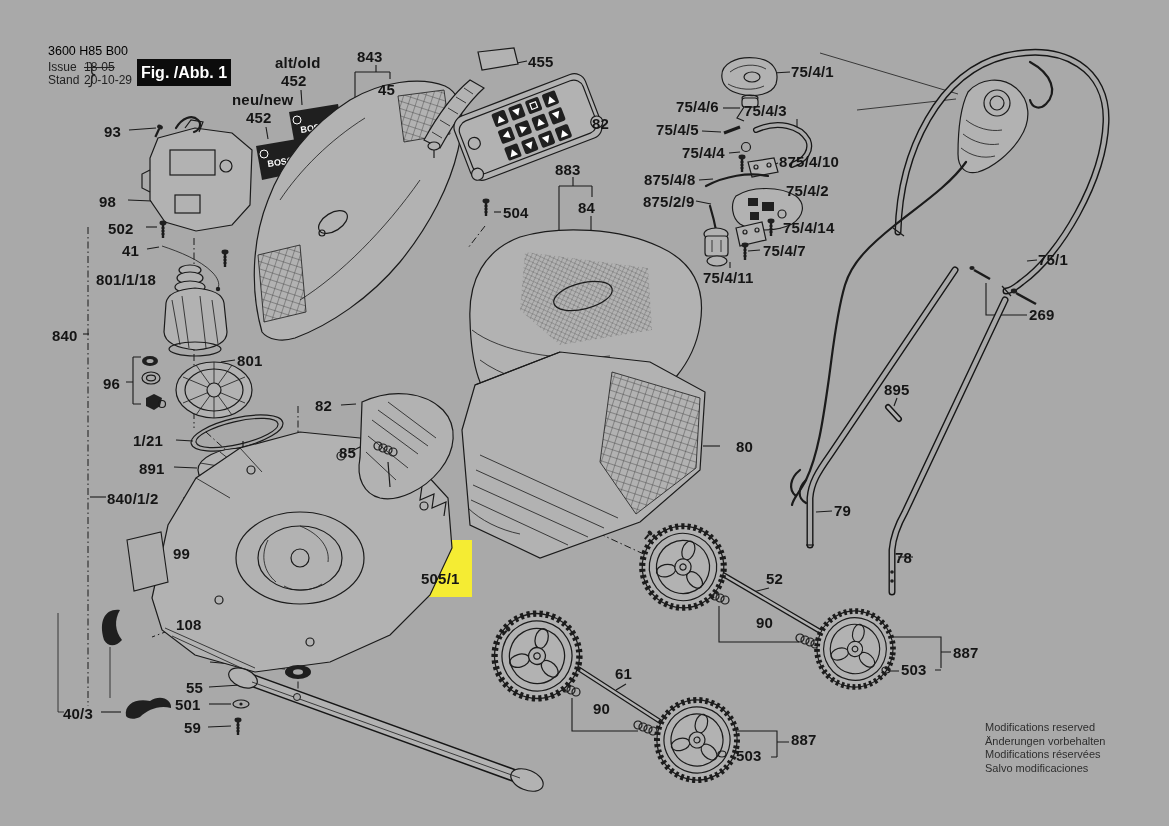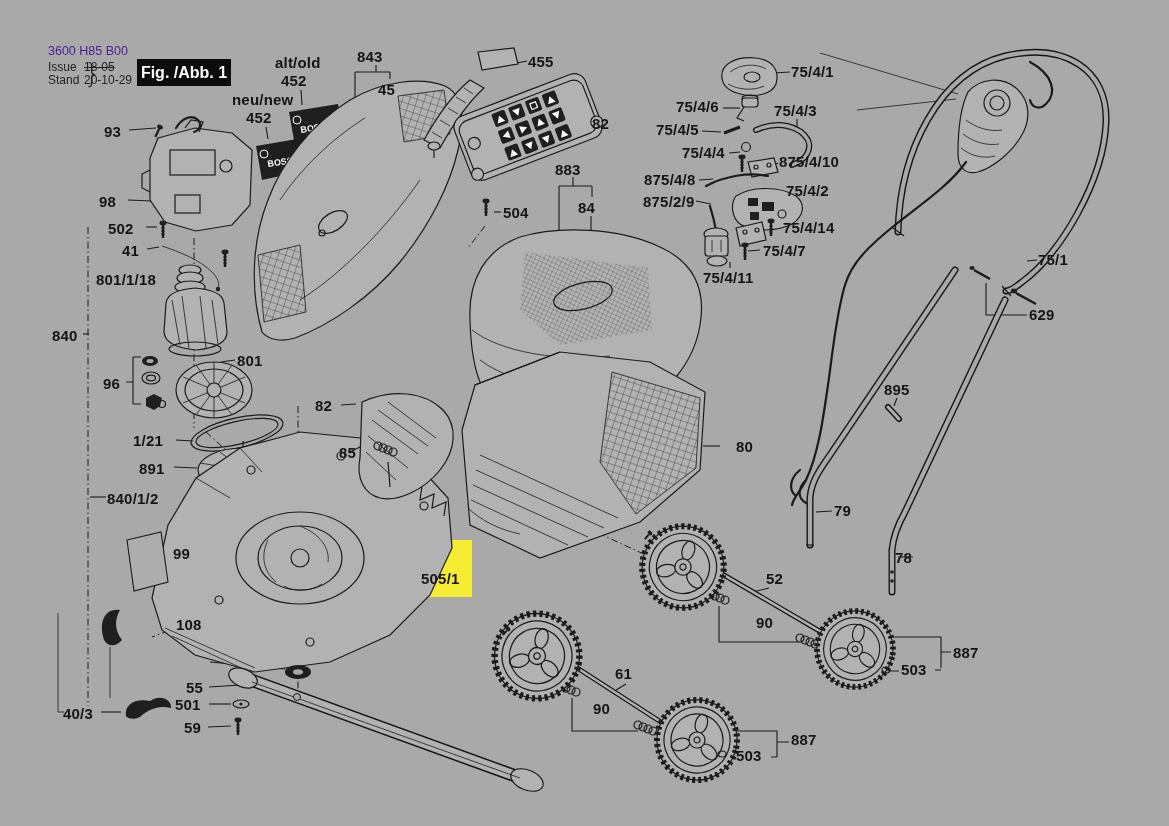--- a/index.html
+++ b/index.html
@@ -1,21 +1,21 @@
 <!DOCTYPE html>
 <html><head>
 <meta charset="utf-8">
 <style>
   html,body{margin:0;padding:0;}
   .stage{position:relative;width:1169px;height:826px;background:#a9a9a9;overflow:hidden;
          font-family:"Liberation Sans",sans-serif;color:#1b1b1b;}
   svg{position:absolute;left:0;top:0;}
   .lbl{position:absolute;font:bold 15px "Liberation Sans",sans-serif;color:#151515;
        white-space:nowrap;letter-spacing:.2px;z-index:5;}
-  .docnum{position:absolute;left:48px;top:44px;font:12.5px "Liberation Sans",sans-serif;color:#4c1d95;}
+  .docnum{position:absolute;left:48px;top:44px;font:12.5px "Liberation Sans",sans-serif;color:#000000;}
   .issue-block{position:absolute;left:48px;top:61px;font:12px "Liberation Sans",sans-serif;color:#222;line-height:13px;}
   .issue-row{display:flex;}
   .issue-key{width:36px;}
   .brace{position:absolute;left:84px;top:58px;font:300 26px "DejaVu Sans",sans-serif;color:#222;}
   .issue-val{}
   .strike{text-decoration:line-through;}
   .fig-badge{position:absolute;left:137px;top:59px;width:94px;height:27px;background:#0c0c0c;
              color:#fff;font:bold 16px "Liberation Sans",sans-serif;display:flex;
              align-items:center;justify-content:center;z-index:6;}
   .footer{position:absolute;left:985px;top:721px;font:11px "Liberation Sans",sans-serif;
@@ -509,38 +509,44 @@
 <div class="lbl" style="left:592px;top:115px">82</div>
 <div class="lbl" style="left:503px;top:204px">504</div>
 <div class="lbl" style="left:555px;top:161px">883</div>
 <div class="lbl" style="left:578px;top:199px">84</div>
 <div class="lbl" style="left:315px;top:397px">82</div>
 <div class="lbl" style="left:339px;top:444px">85</div>
 <div class="lbl" style="left:421px;top:570px">505/1</div>
 <div class="lbl" style="left:736px;top:438px">80</div>
 <div class="lbl" style="left:791px;top:63px">75/4/1</div>
 <div class="lbl" style="left:676px;top:98px">75/4/6</div>
-<div class="lbl" style="left:774px;top:102px">75/4/3</div>
+<div class="lbl" style="left:744px;top:102px">75/4/3</div>
 <div class="lbl" style="left:656px;top:121px">75/4/5</div>
 <div class="lbl" style="left:682px;top:144px">75/4/4</div>
 <div class="lbl" style="left:779px;top:153px">875/4/10</div>
 <div class="lbl" style="left:644px;top:171px">875/4/8</div>
 <div class="lbl" style="left:786px;top:182px">75/4/2</div>
 <div class="lbl" style="left:643px;top:193px">875/2/9</div>
 <div class="lbl" style="left:783px;top:219px">75/4/14</div>
 <div class="lbl" style="left:763px;top:242px">75/4/7</div>
 <div class="lbl" style="left:703px;top:269px">75/4/11</div>
 <div class="lbl" style="left:1038px;top:251px">75/1</div>
-<div class="lbl" style="left:1029px;top:306px">629</div>
+<div class="lbl" style="left:1029px;top:306px">269</div>
 <div class="lbl" style="left:884px;top:381px">895</div>
 <div class="lbl" style="left:834px;top:502px">79</div>
 <div class="lbl" style="left:895px;top:549px">78</div>
 <div class="lbl" style="left:766px;top:570px">52</div>
 <div class="lbl" style="left:756px;top:614px">90</div>
 <div class="lbl" style="left:953px;top:644px">887</div>
 <div class="lbl" style="left:901px;top:661px">503</div>
 <div class="lbl" style="left:615px;top:665px">61</div>
 <div class="lbl" style="left:593px;top:700px">90</div>
 <div class="lbl" style="left:791px;top:731px">887</div>
 <div class="lbl" style="left:736px;top:747px">503</div>
 
-
+<div class="footer">
+  <div>Modifications reserved</div>
+  <div>Änderungen vorbehalten</div>
+  <div>Modifications réservées</div>
+  <div>Salvo modificaciones</div>
 </div>
 
+</div>
+
 </body></html>

